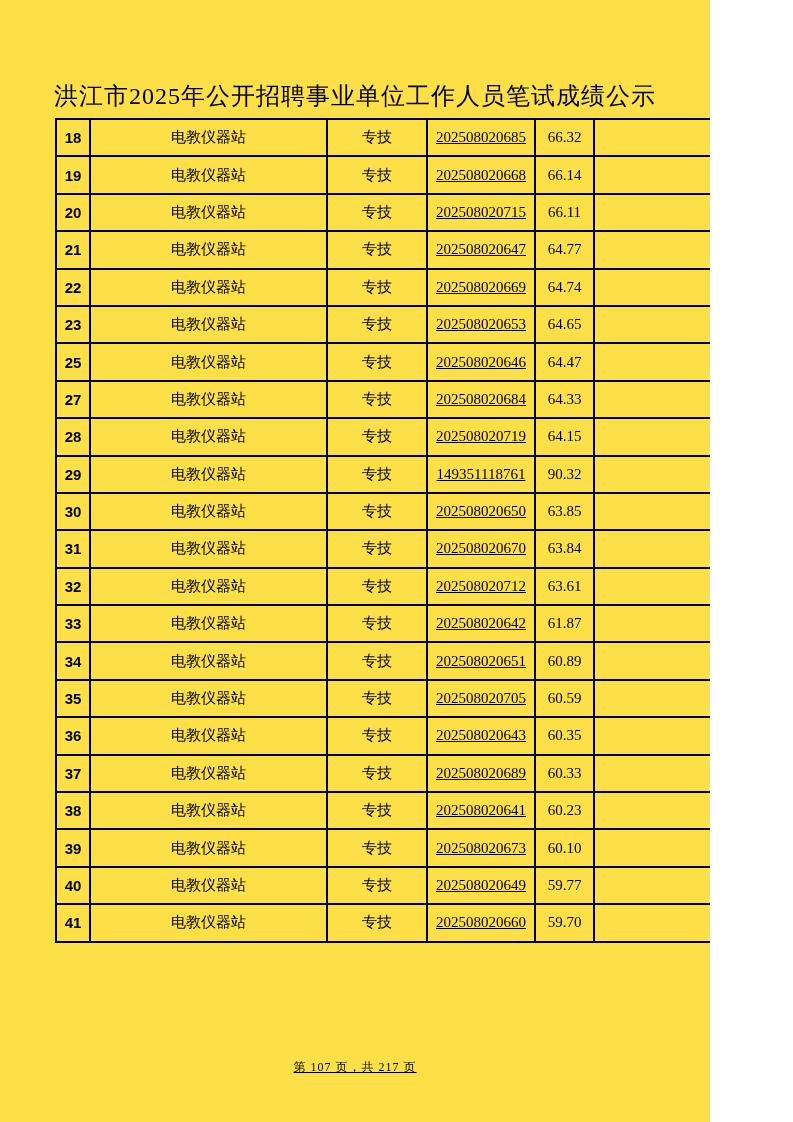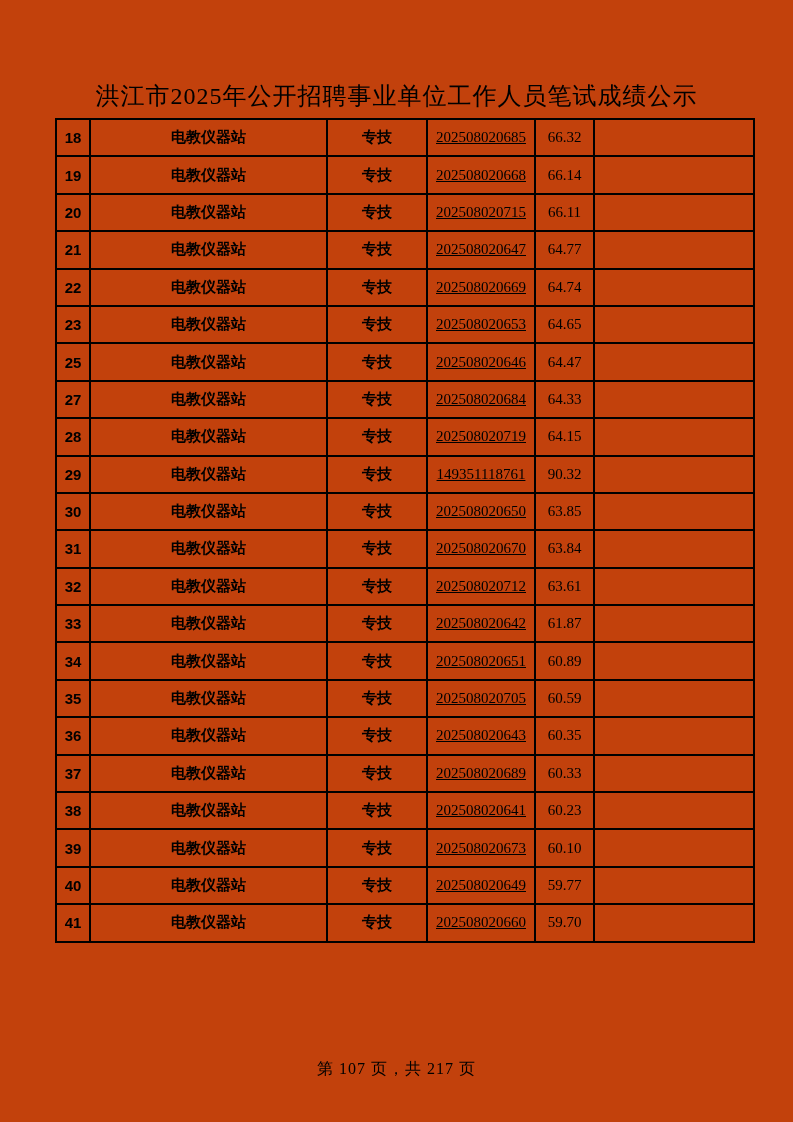--- a/index.html
+++ b/index.html
@@ -2,23 +2,23 @@
 <html><head>
 <meta charset="utf-8">
 <style>
   html, body {
     margin: 0;
     padding: 0;
     background: #ffffff;
   }
   .page {
     position: relative;
-    width: 793px;
+    width: 710px;
     height: 1122px;
-    background: #c2410c;
+    background: #fde047;
     color: #000000;
     font-family: "Liberation Serif", "DejaVu Serif", serif;
     overflow: hidden;
   }
   .doc-title {
     position: absolute;
     top: 80px;
     left: 0;
     width: 100%;
     text-align: center;
@@ -46,37 +46,37 @@
     overflow: hidden;
     white-space: nowrap;
   }
   td.c-no {
     font-family: "Liberation Sans", "DejaVu Sans", sans-serif;
     font-weight: 700;
     font-size: 16px;
   }
   td.c-unit, td.c-type {
     font-size: 15px;
-    font-weight: bold;
   }
   td.c-exam {
     font-size: 15.5px;
     text-decoration: underline;
   }
   td.c-score {
     font-size: 15.5px;
   }
   .page-footer {
     position: absolute;
     top: 1059px;
     left: 0;
     width: 100%;
     text-align: center;
-    font-size: 16px;
+    font-size: 12px;
     letter-spacing: 1px;
+    text-decoration: underline;
   }
 </style>
 </head>
 <body>
 
 <div class="page">
 
   <h1 class="doc-title">洪江市2025年公开招聘事业单位工作人员笔试成绩公示</h1>
 
   <table class="score-table">

